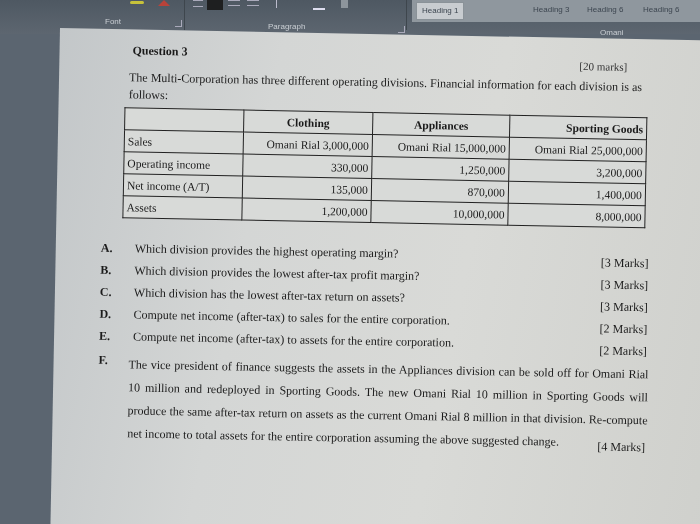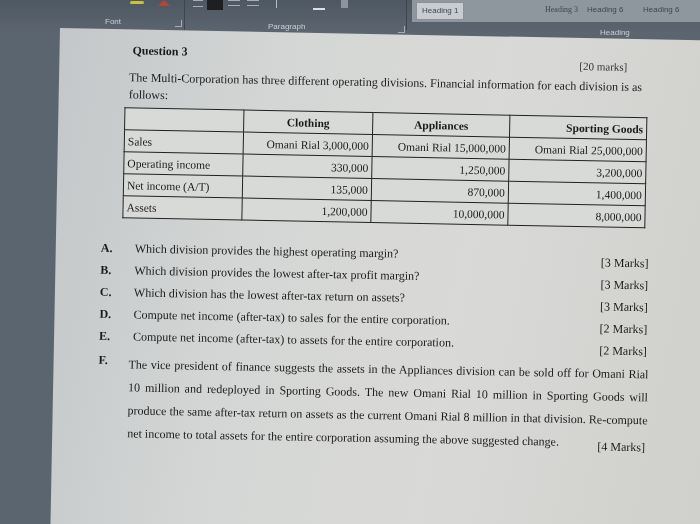--- a/index.html
+++ b/index.html
@@ -83,25 +83,25 @@
   <div class="rb-icon" style="left:276px;width:10px;border-left:1px solid #bbc;height:8px;"></div>
   <div class="rb-icon" style="left:313px;width:12px;height:8px;border-bottom:2px solid #dde;"></div>
   <div class="rb-icon" style="left:341px;width:7px;height:8px;background:#8d959c;"></div>
   <span class="group-label" style="left:268px;top:22px;">Paragraph</span>
   <div class="launcher" style="left:398px;top:26px;"></div>
   <div class="sep" style="left:406px;"></div>
 
   <div class="styles-gallery">
     <span class="style-item boxed" style="left:4px;">Heading 1</span>
     <span class="style-item active" style="left:58px;margin-top:35px;">Heading 2</span>
-    <span class="style-item" style="left:128px;font-family:Liberation Serif, serif;">Heading 3</span>
+    <span class="style-item" style="left:116px;">Heading 3</span>
     <span class="style-item" style="left:170px;">Heading 6</span>
     <span class="style-item" style="left:226px;">Heading 6</span>
   </div>
-  <span class="group-label" style="left:600px;top:28px;">Heading</span>
+  <span class="group-label" style="left:600px;top:28px;">Omani</span>
 </div>
 
 <div class="page">
   <div class="abs q-title">Question 3</div>
   <div class="abs marks-total">[20 marks]</div>
   <div class="abs intro">The Multi-Corporation has three different operating divisions. Financial information for each division is as follows:</div>
 
   <table class="fin">
     <tbody>
         <tr>

